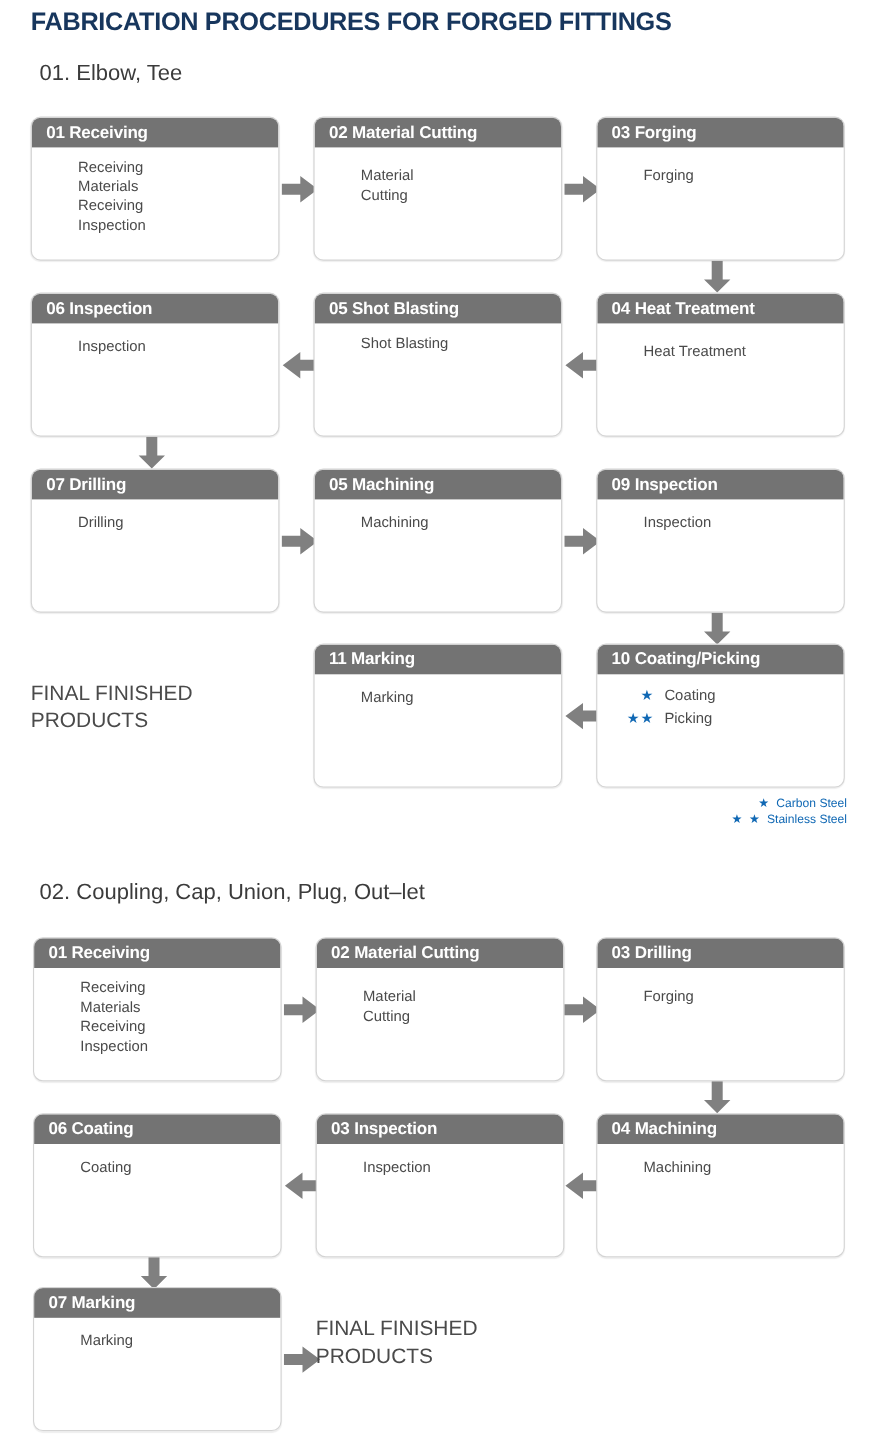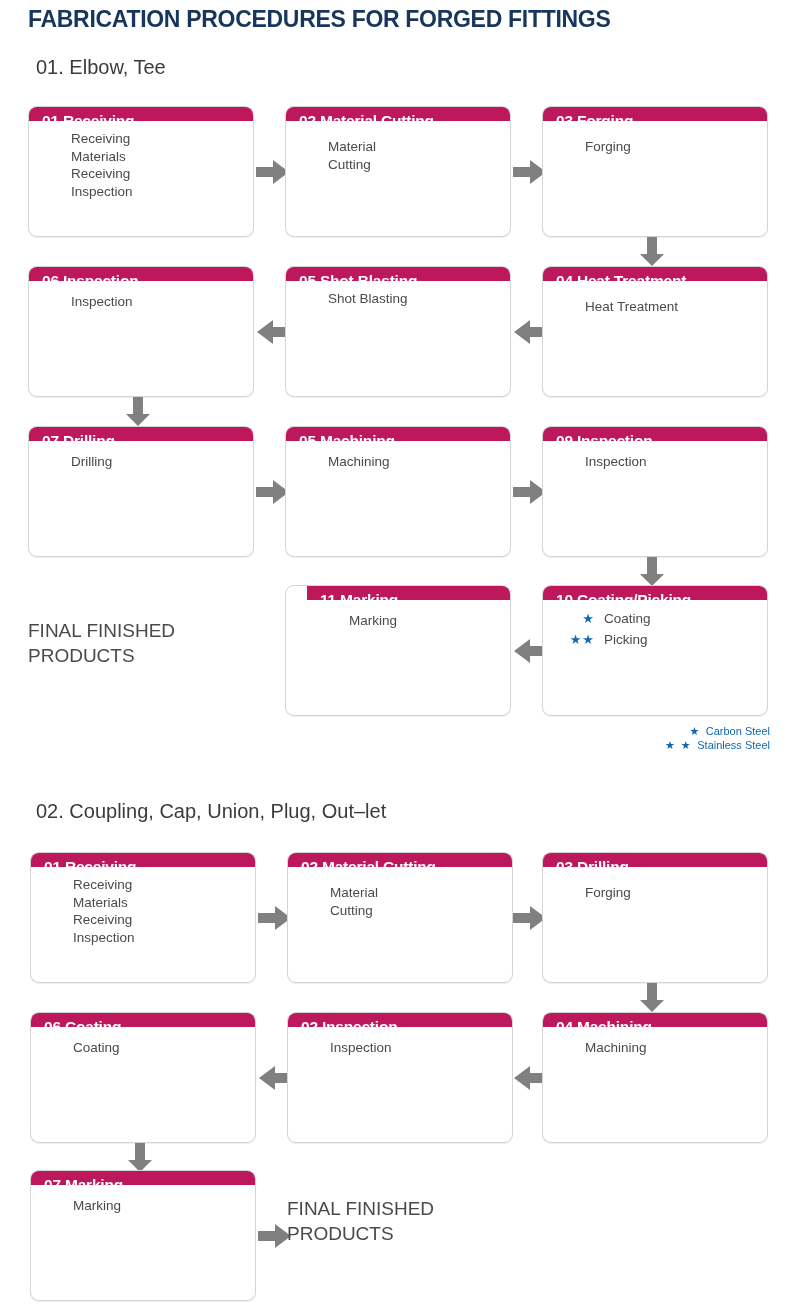--- a/index.html
+++ b/index.html
@@ -44,22 +44,22 @@
     width: 226px;
     height: 131px;
     border: 1px solid #d4d4d4;
     border-radius: 9px;
     background: #ffffff;
     box-sizing: border-box;
     overflow: hidden;
     box-shadow: 0 1px 1px rgba(0,0,0,0.07);
   }
   .box-header {
-    height: 14px;
-    background: #be185d;
+    height: 27px;
+    background: #737373;
     color: #ffffff;
     font-size: 15.5px;
     font-weight: bold;
     line-height: 27px;
     padding-left: 13px;
     box-sizing: border-box;
     white-space: nowrap;
     letter-spacing: -0.2px;
   }
   .box-body {
@@ -250,21 +250,21 @@
 
 <div class="arrow" style="left:638px; top:557px; width:28px; height:30px;">
   <svg width="28" height="30" viewBox="0 0 28 30">
       <path d="M9 0 H19 V17 H26 L14 29 L2 17 H9 Z" fill="#808080"></path>
     </svg>
 </div>
 
 <div class="final-text" style="left:28px; top:618px; width:226px;">FINAL FINISHED
 PRODUCTS</div>
 
-<div class="box" style="left:285px; top:585px;padding-left:21px;">
+<div class="box" style="left:285px; top:585px;">
   <div class="box-header">11 Marking</div>
   <div class="box-body" style="padding-top:12px;">
     <div class="line">Marking</div>
   </div>
 </div>
 
 <div class="arrow" style="left:513px; top:637px;">
   <svg width="34" height="28" viewBox="0 0 34 28">
       <path d="M34 9 H17 V2 L1 14 L17 26 V19 H34 Z" fill="#808080"></path>
     </svg>
@@ -347,21 +347,21 @@
   </div>
 </div>
 
 <div class="arrow" style="left:258px; top:1064px;">
   <svg width="34" height="28" viewBox="0 0 34 28">
       <path d="M34 9 H17 V2 L1 14 L17 26 V19 H34 Z" fill="#808080"></path>
     </svg>
 </div>
 
 <div class="box" style="left:287px; top:1012px;">
-  <div class="box-header">02 Inspection</div>
+  <div class="box-header">03 Inspection</div>
   <div class="box-body" style="padding-top:12px;">
     <div class="line">Inspection</div>
   </div>
 </div>
 
 <div class="arrow" style="left:513px; top:1064px;">
   <svg width="34" height="28" viewBox="0 0 34 28">
       <path d="M34 9 H17 V2 L1 14 L17 26 V19 H34 Z" fill="#808080"></path>
     </svg>
 </div>

